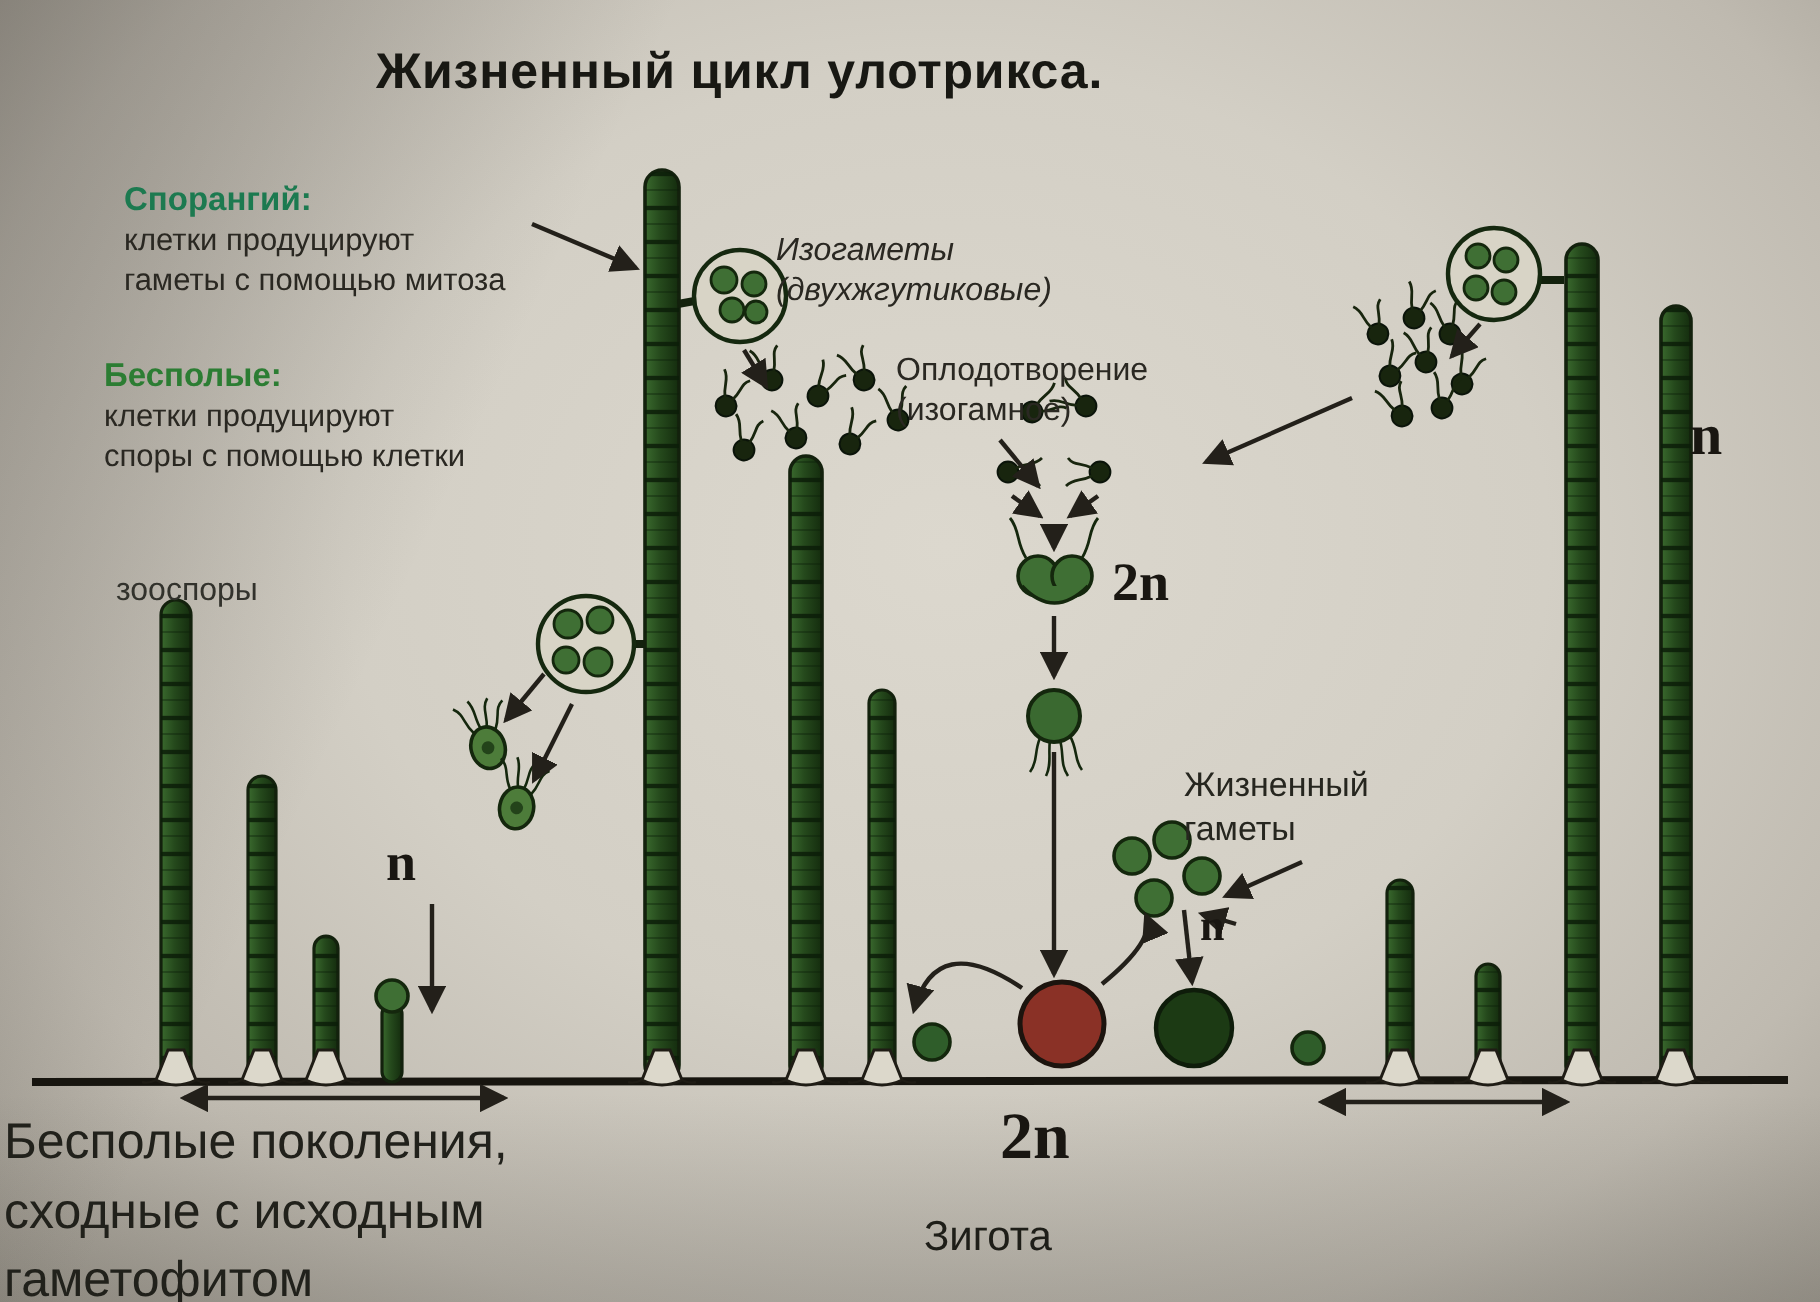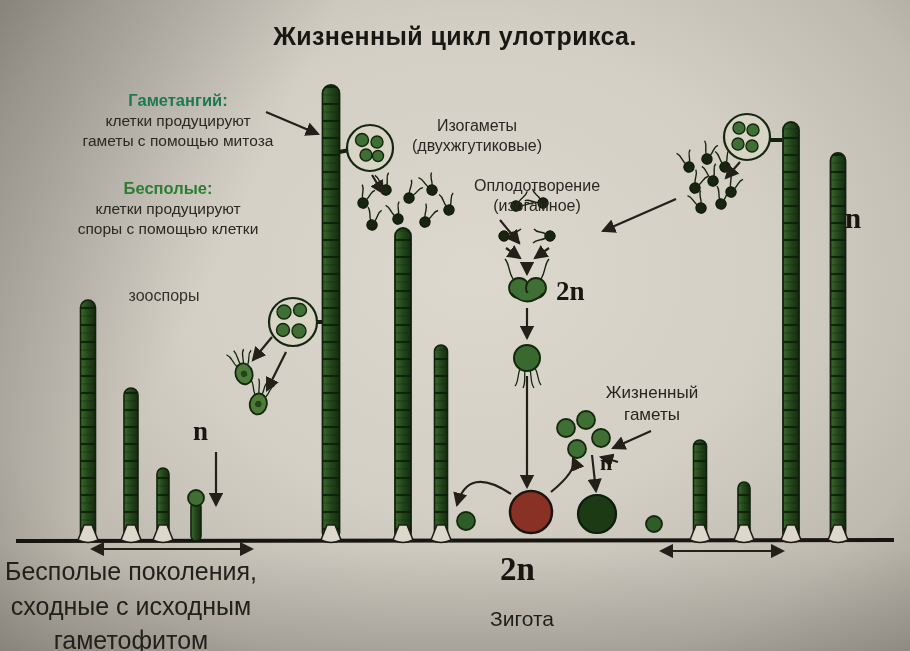--- a/index.html
+++ b/index.html
@@ -7,37 +7,37 @@
     position:relative;
     width:910px;height:651px;
     overflow:hidden;
     background:
       linear-gradient(115deg, rgba(70,66,60,0.38), rgba(0,0,0,0) 28%),
       linear-gradient(0deg, rgba(60,58,52,0.20), rgba(0,0,0,0) 16%),
       radial-gradient(ellipse at 52% 42%, #dcd8ce 0%, #d3cfc5 45%, #bfbab0 76%, #9f9a90 100%);
     font-family:"Liberation Sans", sans-serif;
   }
   svg{position:absolute;left:0;top:0;}
-  .lbl{position:absolute;color:#2a2822;line-height:1.28;text-align:center;}
+  .lbl{position:absolute;color:#2a2822;line-height:1.28;text-align:left;}
   .lbl .head{font-weight:bold;display:block;}
   .head.teal{color:#1c7a50;}
   .head.green{color:#2c7d33;}
   .lbl span{display:block;}
   .ploidy{
     position:absolute;
     font-family:"Liberation Serif", serif;
     font-weight:bold;color:#191611;
   }
   .l-title{left:188px;top:20px;width:534px;font-size:25px;font-weight:bold;color:#181813;letter-spacing:.4px;}
   .l-gametangium{left:62px;top:90px;width:232px;font-size:15.5px;}
   .l-gametangium .head{font-size:16.5px;}
   .l-sporangium{left:52px;top:178px;width:232px;font-size:15.5px;}
   .l-sporangium .head{font-size:16.5px;}
   .l-zoospores{left:58px;top:286px;width:212px;font-size:16px;color:#32322c;}
-  .l-isogametes{left:388px;top:116px;width:178px;font-size:16px;}
+  .l-isogametes{left:388px;top:116px;width:178px;font-size:16px;font-style:italic;}
   .l-fertilization{left:448px;top:176px;width:178px;font-size:16px;}
   .l-zygmeiosis{left:592px;top:382px;width:120px;font-size:17px;color:#26261f;}
   .n-left{left:193px;top:416px;font-size:27px;}
   .two-n-center{left:556px;top:276px;font-size:27px;}
   .n-right{left:845px;top:202px;font-size:29px;}
   .n-meiosis{left:600px;top:450px;font-size:22px;}
   .two-n-bottom{left:500px;top:551px;font-size:33px;}
   .l-asexual{left:2px;top:554px;width:258px;font-size:25px;color:#21211b;line-height:1.38;}
   .l-zygote{left:462px;top:606px;width:120px;font-size:21px;color:#1e1e18;}
   .l-watermark{left:678px;top:602px;font-size:26px;font-family:"Liberation Serif",serif;font-weight:bold;color:#13120e;letter-spacing:.5px;}
@@ -241,21 +241,21 @@
       <path d="M651,431 L613,448" marker-end="url(#ah)"></path>
       <path d="M618,462 L601,457" marker-end="url(#ah)"></path>
       <path d="M92,549 L252,549" marker-start="url(#ah)" marker-end="url(#ah)"></path>
       <path d="M661,551 L783,551" marker-start="url(#ah)" marker-end="url(#ah)"></path>
     </g>
   </svg>
 
   <div class="lbl l-title">Жизненный цикл улотрикса.</div>
 
   <div class="lbl l-gametangium">
-    <span class="head teal">Гаметангий:</span>
+    <span class="head teal">Спорангий:</span>
     <span>клетки продуцируют</span>
     <span>гаметы с помощью митоза</span>
   </div>
 
   <div class="lbl l-sporangium">
     <span class="head green">Бесполые:</span>
     <span>клетки продуцируют</span>
     <span>споры с помощью клетки</span>
   </div>
 

